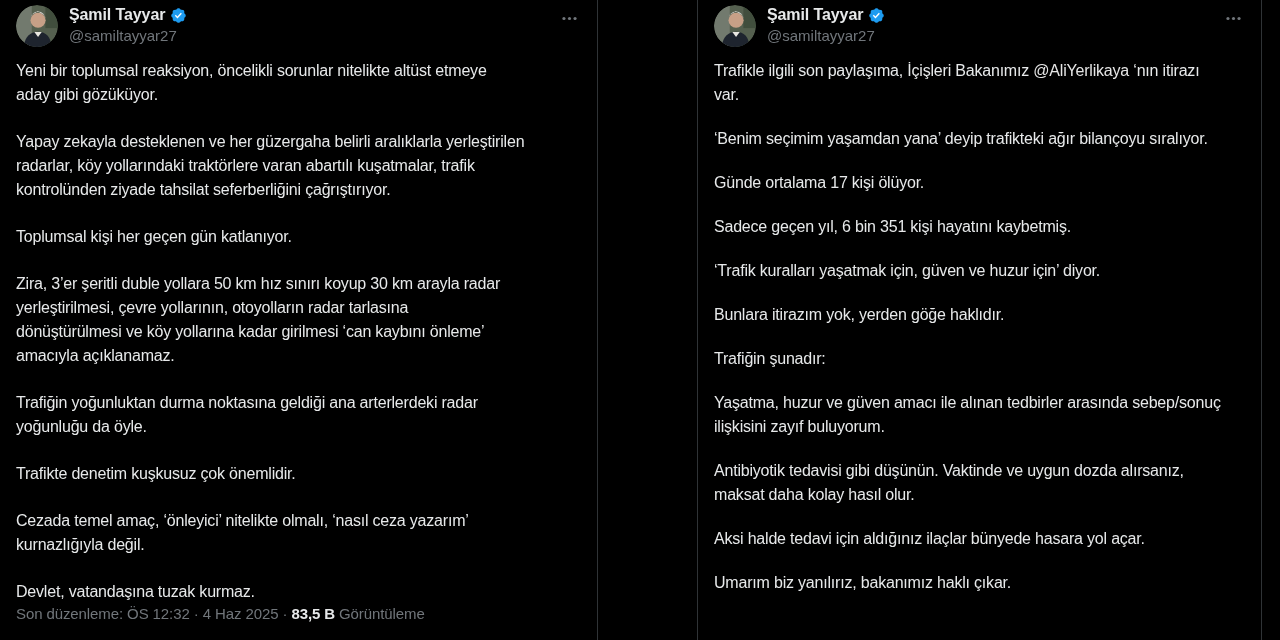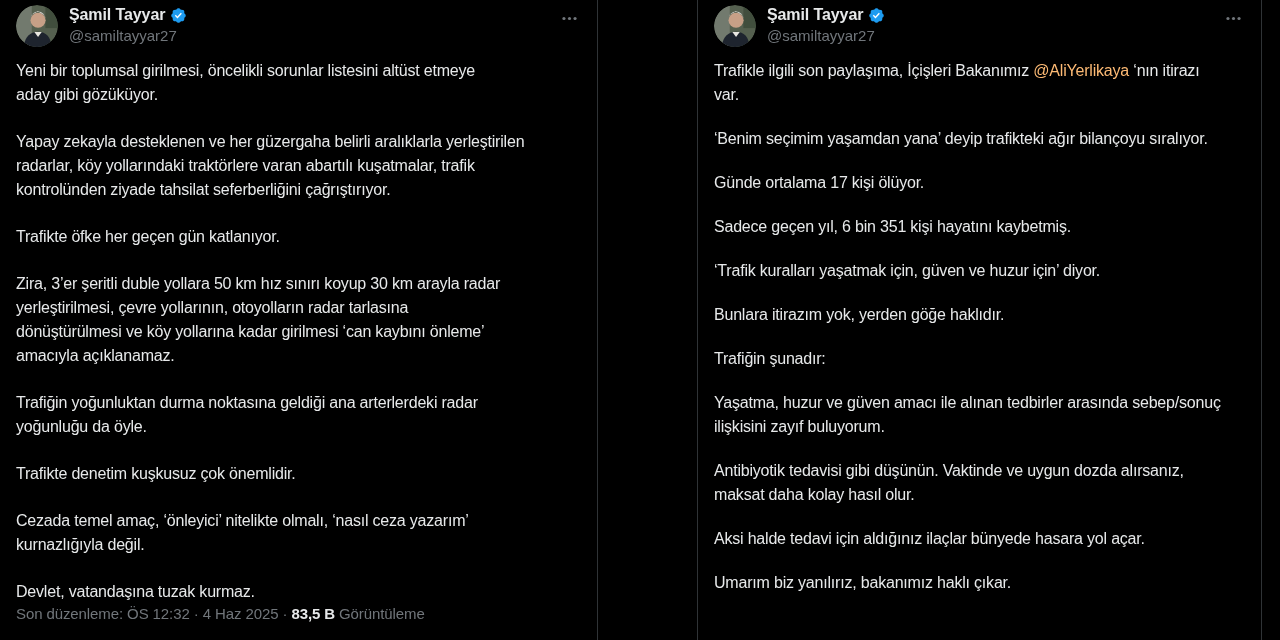--- a/index.html
+++ b/index.html
@@ -48,21 +48,21 @@
   .para {
     font-size: 16px;
     line-height: 24px;
     letter-spacing: -0.2px;
     color: #e7e9ea;
     white-space: pre-line;
   }
   .panel-left  .para { margin-bottom: 23px; }
   .panel-right .para { margin-bottom: 20px; }
   .para:last-child { margin-bottom: 0; }
-  .mention { color: #fdba74; text-decoration: none; cursor: pointer; }
+  .mention { color: #e5e5e5; text-decoration: none; cursor: pointer; }
 
   .footer {
     margin-top: auto;
     font-size: 15px;
     color: #71767b;
     letter-spacing: -0.1px;
     white-space: nowrap;
     flex: 0 0 auto;
   }
   .panel-left  .footer { padding-bottom: 18px; }
@@ -110,26 +110,26 @@
       <button class="more-btn">
         <svg viewBox="0 0 24 24">
             <circle cx="5" cy="12" r="2"></circle>
             <circle cx="12" cy="12" r="2"></circle>
             <circle cx="19" cy="12" r="2"></circle>
           </svg>
       </button>
     </div>
 
     <div class="body">
-      <div class="para">Yeni bir toplumsal girilmesi, öncelikli sorunlar listesini altüst etmeye
+      <div class="para">Yeni bir toplumsal reaksiyon, öncelikli sorunlar nitelikte altüst etmeye
 aday gibi gözüküyor.</div>
       <div class="para">Yapay zekayla desteklenen ve her güzergaha belirli aralıklarla yerleştirilen
 radarlar, köy yollarındaki traktörlere varan abartılı kuşatmalar, trafik
 kontrolünden ziyade tahsilat seferberliğini çağrıştırıyor.</div>
-      <div class="para">Trafikte öfke her geçen gün katlanıyor.</div>
+      <div class="para">Toplumsal kişi her geçen gün katlanıyor.</div>
       <div class="para">Zira, 3’er şeritli duble yollara 50 km hız sınırı koyup 30 km arayla radar
 yerleştirilmesi, çevre yollarının, otoyolların radar tarlasına
 dönüştürülmesi ve köy yollarına kadar girilmesi ‘can kaybını önleme’
 amacıyla açıklanamaz.</div>
       <div class="para">Trafiğin yoğunluktan durma noktasına geldiği ana arterlerdeki radar
 yoğunluğu da öyle.</div>
       <div class="para">Trafikte denetim kuşkusuz çok önemlidir.</div>
       <div class="para">Cezada temel amaç, ‘önleyici’ nitelikte olmalı, ‘nasıl ceza yazarım’
 kurnazlığıyla değil.</div>
       <div class="para">Devlet, vatandaşına tuzak kurmaz.</div>

